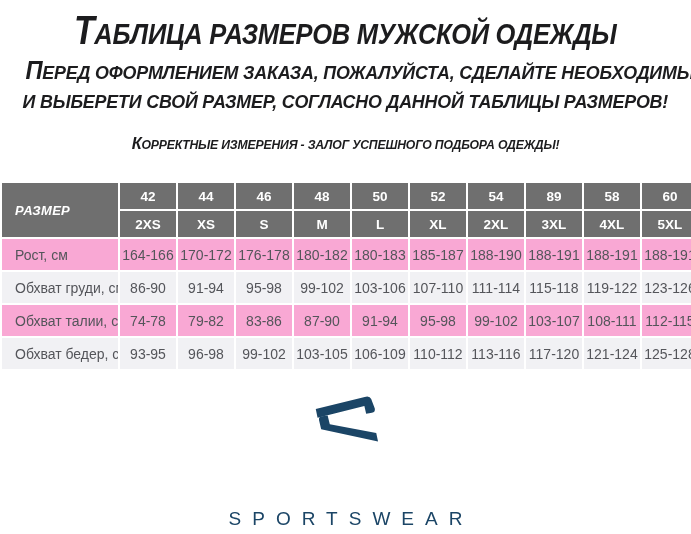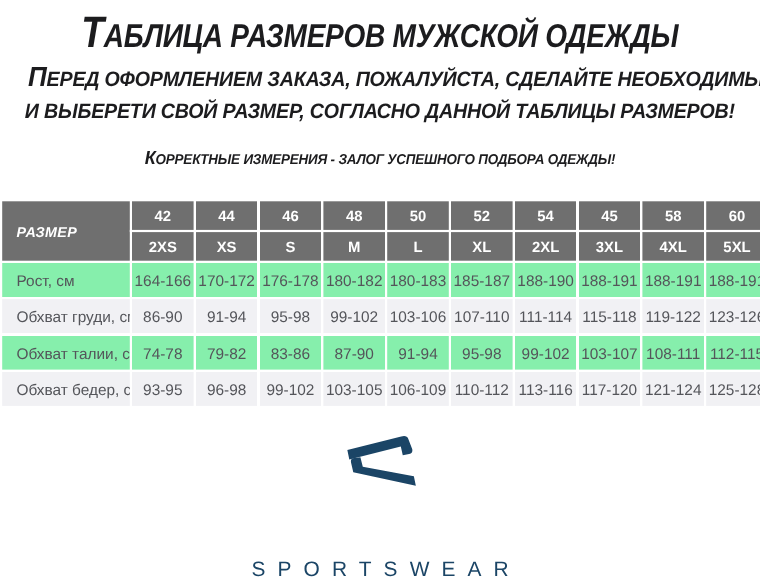--- a/index.html
+++ b/index.html
@@ -39,21 +39,21 @@
     background:var(--table-header-bg);color:var(--table-header-text);
     font-weight:bold;height:28px;
   }
   .size-table th.corner{
     text-align:left;padding-left:13px;font-size:13px;letter-spacing:.3px;font-style:italic;
   }
   .size-table tbody th{
     text-align:left;padding-left:13px;font-weight:normal;
   }
   .size-table tbody th,.size-table tbody td{
-    color:var(--body-text);font-size:14px;height:33px;background:#86efac;
+    color:var(--body-text);font-size:14px;height:33px;background:#f9a8d4;
   }
   .size-table tbody tr.alt th,.size-table tbody tr.alt td{background:var(--row-alt-bg);}
   
   .logo-mark{position:absolute;top:391px;left:310px;width:72px;height:60px;}
   .brand{
     position:absolute;top:461px;left:0;width:100%;text-align:center;
     color:var(--brand-navy);font-weight:bold;font-size:47px;line-height:1;
     letter-spacing:9px;padding-left:9px;white-space:nowrap;
   }
   .brand-inner{display:inline-block;transform:scaleX(.97);transform-origin:50% 50%;}
@@ -99,21 +99,21 @@
         <thead>
           <tr>
             <th class="corner" rowspan="2">РАЗМЕР</th>
             <th>42</th>
             <th>44</th>
             <th>46</th>
             <th>48</th>
             <th>50</th>
             <th>52</th>
             <th>54</th>
-            <th>45</th>
+            <th>89</th>
             <th>58</th>
             <th>60</th>
           </tr>
           <tr>
             <th>2XS</th>
             <th>XS</th>
             <th>S</th>
             <th>M</th>
             <th>L</th>
             <th>XL</th>

